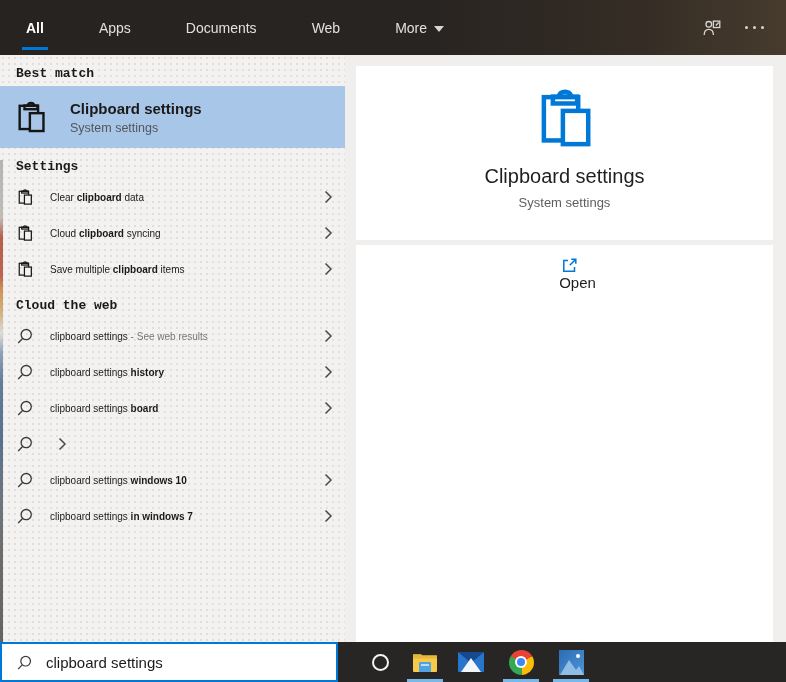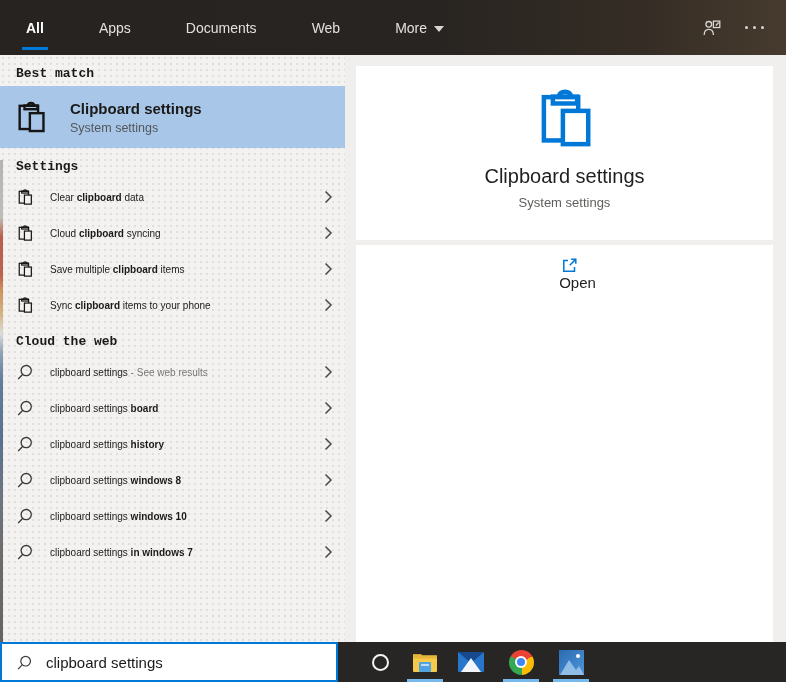--- a/index.html
+++ b/index.html
@@ -211,36 +211,20 @@
       <rect x="11.2" y="9.8" width="9.6" height="12.6" fill="#f3f2f1" stroke="#161514" stroke-width="1.7"></rect>
     </svg>
         </span>
         <span class="rtext"><span class="">Save multiple </span><span class="b">clipboard</span><span class=""> items</span></span>
         <span class="chev">
     <svg width="9" height="14" viewBox="0 0 9 14" fill="none" stroke="#4a4a4a" stroke-width="1.5">
       <path d="M1.5 1.5 L7 7 L1.5 12.5"></path>
     </svg>
         </span>
       </div>
-      <div class="row">
-        <span class="ricon">
-    <svg width="100%" height="100%" viewBox="0 0 24 25" fill="none">
-      <rect x="4" y="4.6" width="13" height="16.4" stroke="#161514" stroke-width="1.7"></rect>
-      <path d="M9.6 4.4 a2.5 2.5 0 0 1 4.8 0" stroke="#161514" stroke-width="1.7" fill="none"></path>
-      <rect x="7.4" y="4.4" width="9.2" height="2.6" stroke="#161514" stroke-width="1.7" fill="none"></rect>
-      <rect x="11.2" y="9.8" width="9.6" height="12.6" fill="#f3f2f1" stroke="#161514" stroke-width="1.7"></rect>
-    </svg>
-        </span>
-        <span class="rtext"><span class="">Sync </span><span class="b">clipboard</span><span class=""> items to your phone</span></span>
-        <span class="chev">
-    <svg width="9" height="14" viewBox="0 0 9 14" fill="none" stroke="#4a4a4a" stroke-width="1.5">
-      <path d="M1.5 1.5 L7 7 L1.5 12.5"></path>
-    </svg>
-        </span>
-      </div>
       <div class="section-header">Cloud the web</div>
       <div class="row">
         <span class="ricon">
     <svg width="100%" height="100%" viewBox="0 0 18 18" fill="none" stroke="#3b3a39" stroke-width="1.3">
       <circle cx="10.2" cy="7.6" r="5.1"></circle>
       <path d="M6.6 11.5 L2.2 16"></path>
     </svg>
         </span>
         <span class="rtext"><span class="">clipboard settings </span><span class="d">- See web results</span></span>
         <span class="chev">
@@ -249,49 +233,48 @@
     </svg>
         </span>
       </div>
       <div class="row">
         <span class="ricon">
     <svg width="100%" height="100%" viewBox="0 0 18 18" fill="none" stroke="#3b3a39" stroke-width="1.3">
       <circle cx="10.2" cy="7.6" r="5.1"></circle>
       <path d="M6.6 11.5 L2.2 16"></path>
     </svg>
         </span>
+        <span class="rtext"><span class="">clipboard settings </span><span class="b">history</span></span>
+        <span class="chev">
+    <svg width="9" height="14" viewBox="0 0 9 14" fill="none" stroke="#4a4a4a" stroke-width="1.5">
+      <path d="M1.5 1.5 L7 7 L1.5 12.5"></path>
+    </svg>
+        </span>
+      </div>
+      <div class="row">
+        <span class="ricon">
+    <svg width="100%" height="100%" viewBox="0 0 18 18" fill="none" stroke="#3b3a39" stroke-width="1.3">
+      <circle cx="10.2" cy="7.6" r="5.1"></circle>
+      <path d="M6.6 11.5 L2.2 16"></path>
+    </svg>
+        </span>
         <span class="rtext"><span class="">clipboard settings </span><span class="b">board</span></span>
         <span class="chev">
     <svg width="9" height="14" viewBox="0 0 9 14" fill="none" stroke="#4a4a4a" stroke-width="1.5">
       <path d="M1.5 1.5 L7 7 L1.5 12.5"></path>
     </svg>
         </span>
       </div>
       <div class="row">
         <span class="ricon">
     <svg width="100%" height="100%" viewBox="0 0 18 18" fill="none" stroke="#3b3a39" stroke-width="1.3">
       <circle cx="10.2" cy="7.6" r="5.1"></circle>
       <path d="M6.6 11.5 L2.2 16"></path>
     </svg>
         </span>
-        <span class="rtext"><span class="">clipboard settings </span><span class="b">history</span></span>
-        <span class="chev">
-    <svg width="9" height="14" viewBox="0 0 9 14" fill="none" stroke="#4a4a4a" stroke-width="1.5">
-      <path d="M1.5 1.5 L7 7 L1.5 12.5"></path>
-    </svg>
-        </span>
-      </div>
-      <div class="row">
-        <span class="ricon">
-    <svg width="100%" height="100%" viewBox="0 0 18 18" fill="none" stroke="#3b3a39" stroke-width="1.3">
-      <circle cx="10.2" cy="7.6" r="5.1"></circle>
-      <path d="M6.6 11.5 L2.2 16"></path>
-    </svg>
-        </span>
-        <span class="rtext"><span class="">clipboard settings </span><span class="b">windows 8</span></span>
         <span class="chev">
     <svg width="9" height="14" viewBox="0 0 9 14" fill="none" stroke="#4a4a4a" stroke-width="1.5">
       <path d="M1.5 1.5 L7 7 L1.5 12.5"></path>
     </svg>
         </span>
       </div>
       <div class="row">
         <span class="ricon">
     <svg width="100%" height="100%" viewBox="0 0 18 18" fill="none" stroke="#3b3a39" stroke-width="1.3">
       <circle cx="10.2" cy="7.6" r="5.1"></circle>

